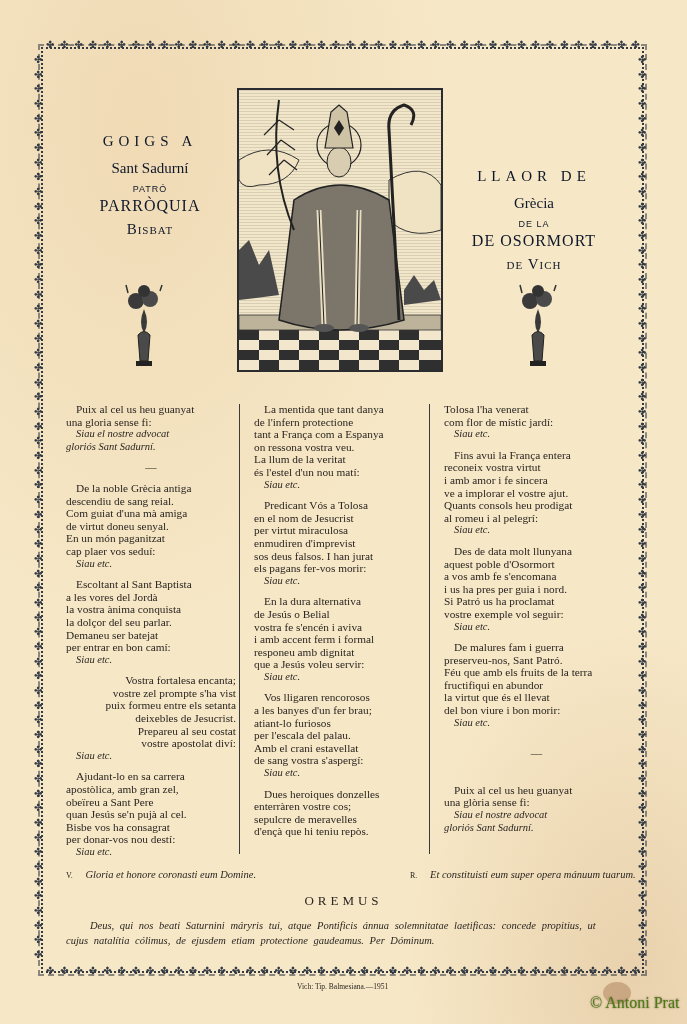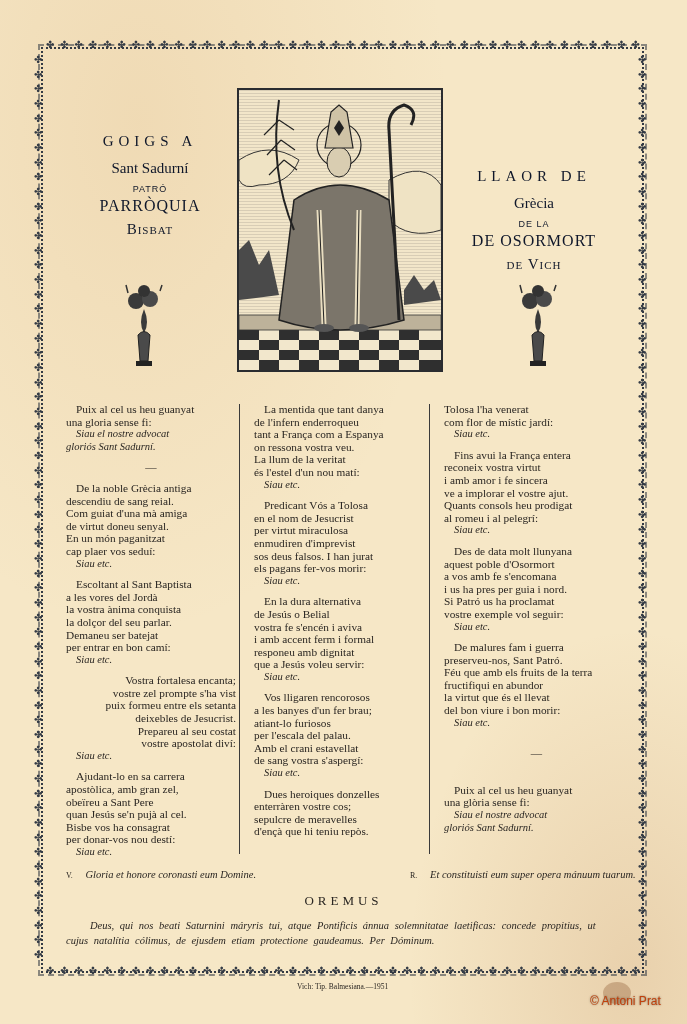--- a/index.html
+++ b/index.html
@@ -66,21 +66,21 @@
   .versicle { position:absolute; top:869px; font-family:"Liberation Serif", serif; font-size:10.5px; white-space:nowrap; }
   .versicle.v { left:66px; }
   .versicle.r { left:410px; }
   .versicle .mark { font-size:8px; margin-right:10px; font-style:normal; }
   .versicle .txt { font-style:italic; }
 
   .oremus-title { position:absolute; left:0; width:687px; top:893px; text-align:center; font-family:"Liberation Serif", serif; letter-spacing:4px; font-size:13px; }
   .oremus-text { position:absolute; left:66px; width:556px; top:918px; font-family:"Liberation Serif", serif; font-style:italic; font-size:10.5px; line-height:15px; text-indent:24px; word-spacing:3px; }
 
   .imprint { position:absolute; left:297px; top:982px; font-family:"Liberation Serif", serif; font-size:7.5px; }
-  .copyright { position:absolute; left:590px; top:994px; font-family:Liberation Sans, sans-serif; font-size:12px; color:#c2410c; text-shadow:0 0 2px rgba(0,0,0,0.5); }
+  .copyright { position:absolute; left:590px; top:994px; font-family:Liberation Serif, serif; font-size:16px; color:#4d7c0f; text-shadow:0 0 2px rgba(0,0,0,0.5); }
   .stain { position:absolute; left:603px; top:982px; width:28px; height:22px; border-radius:50%; background:rgba(140,90,50,0.35); }
 </style>
 </head>
 <body>
 
 <div class="page">
 
   <div class="border"></div>
   <div class="fleur-row top" id="fr-top">
       <span class="fleur">✤</span>
@@ -447,21 +447,21 @@
         <div class="line">Bisbe vos ha consagrat</div>
         <div class="line">per donar-vos nou destí:</div>
       </div>
       <div class="stanza" style="margin-bottom: 8px;">
         <div class="refrain">Siau etc.</div>
       </div>
     </div>
   <div class="col c2">
       <div class="stanza" style="margin-bottom: 0px;">
         <div class="line">La mentida que tant danya</div>
-        <div class="line">de l'infern enderroqueu</div>
+        <div class="line">de l'infern protectione</div>
         <div class="line">tant a França com a Espanya</div>
         <div class="line">on ressona vostra veu.</div>
         <div class="line">La llum de la veritat</div>
         <div class="line">és l'estel d'un nou matí:</div>
       </div>
       <div class="stanza" style="margin-bottom: 8px;">
         <div class="refrain">Siau etc.</div>
       </div>
       <div class="stanza" style="margin-bottom: 0px;">
         <div class="line">Predicant Vós a Tolosa</div>

